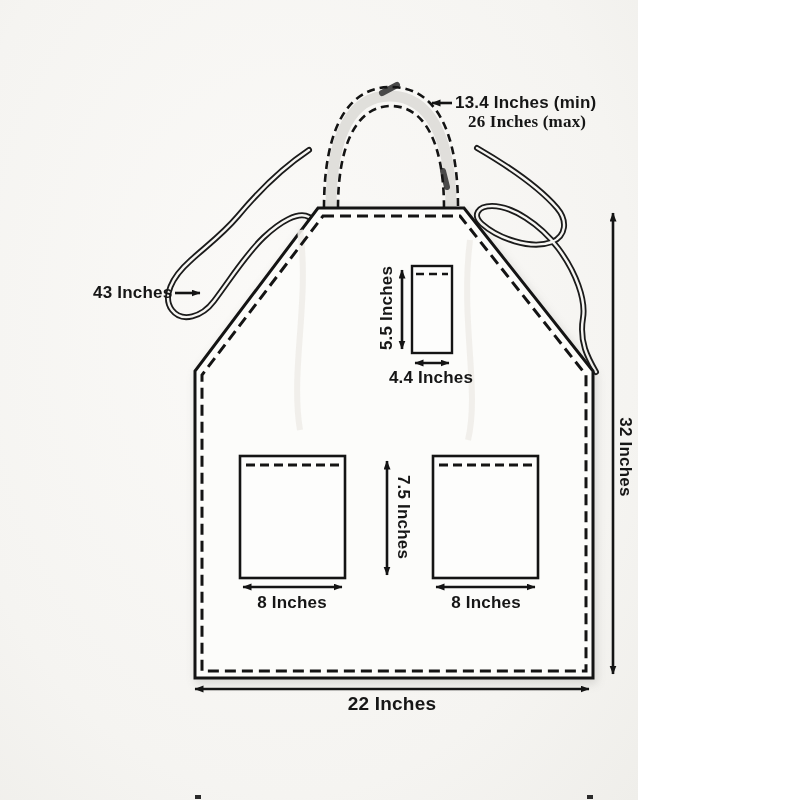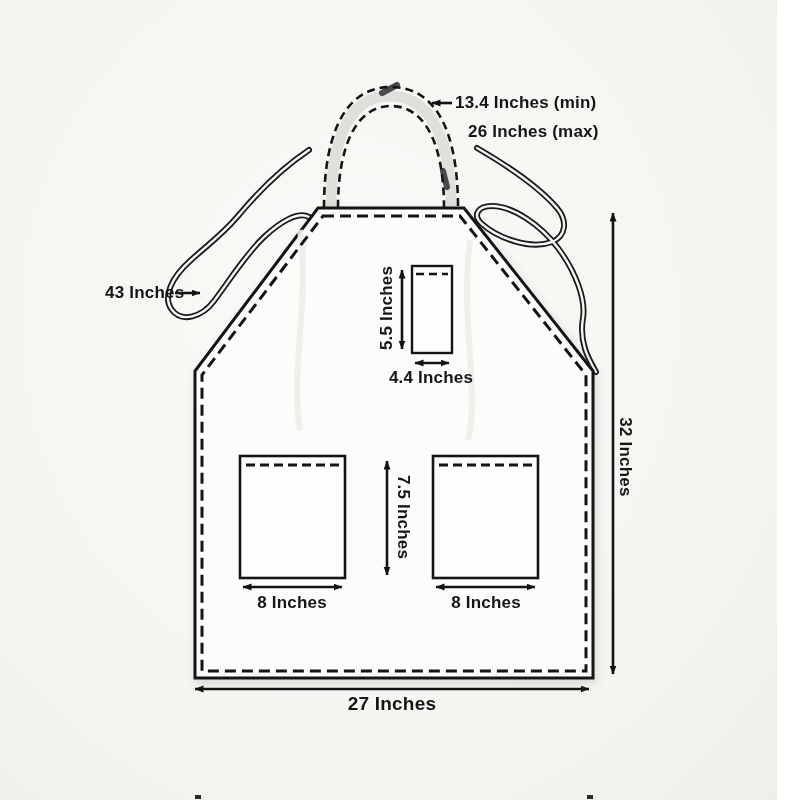--- a/index.html
+++ b/index.html
@@ -1,31 +1,31 @@
 <!DOCTYPE html>
 <html><head>
 <meta charset="utf-8">
 <style>
   html,body{margin:0;padding:0;}
   body{font-family:"Liberation Sans", sans-serif;}
   .stage{
-    position:relative;width:777px;height:800px;overflow:hidden;
+    position:relative;width:638px;height:800px;overflow:hidden;
     background: radial-gradient(ellipse at 45% 40%, #fbfaf8 0%, #f5f4f1 70%, #efeeea 100%);
   }
   .stage svg{position:absolute;left:0;top:0;}
   .lbl{
     position:absolute;font-weight:bold;font-size:17px;color:#161616;
     white-space:nowrap;letter-spacing:.2px;line-height:1;
   }
   .lbl.center{transform:translate(-50%,-50%);}
   .lbl.rot-cw{transform:translate(-50%,-50%) rotate(90deg);}
   .lbl.rot-ccw{transform:translate(-50%,-50%) rotate(-90deg);}
   #lbl-neck-min{left:455px;top:94px;}
-  #lbl-neck-max{left:468px;top:123px;}
-  #lbl-tie{left:93px;top:284px;margin-left:12px;}
+  #lbl-neck-max{left:468px;top:113px;font-family:Liberation Serif, serif;}
+  #lbl-tie{left:93px;top:284px;}
   #lbl-chest-h{left:386px;top:308px;}
   #lbl-chest-w{left:431px;top:377px;}
   #lbl-pocket-h{left:403px;top:517px;}
   #lbl-pocket-l{left:292px;top:602px;}
   #lbl-pocket-r{left:486px;top:602px;}
   #lbl-height{left:625px;top:457px;}
   #lbl-width{left:392px;top:703px;font-size:19px;}
   .apron-shadow{filter:drop-shadow(2px 4px 5px rgba(60,60,55,.16));}
 </style>
 </head>
@@ -96,15 +96,15 @@
 
   <div class="lbl" id="lbl-neck-min">13.4 Inches (min)</div>
   <div class="lbl" id="lbl-neck-max">26 Inches (max)</div>
   <div class="lbl" id="lbl-tie">43 Inches</div>
   <div class="lbl rot-ccw" id="lbl-chest-h">5.5 Inches</div>
   <div class="lbl center" id="lbl-chest-w">4.4 Inches</div>
   <div class="lbl rot-cw" id="lbl-pocket-h">7.5 Inches</div>
   <div class="lbl center" id="lbl-pocket-l">8 Inches</div>
   <div class="lbl center" id="lbl-pocket-r">8 Inches</div>
   <div class="lbl rot-cw" id="lbl-height">32 Inches</div>
-  <div class="lbl center" id="lbl-width">27 Inches</div>
+  <div class="lbl center" id="lbl-width">22 Inches</div>
 
 </div>
 
 </body></html>

